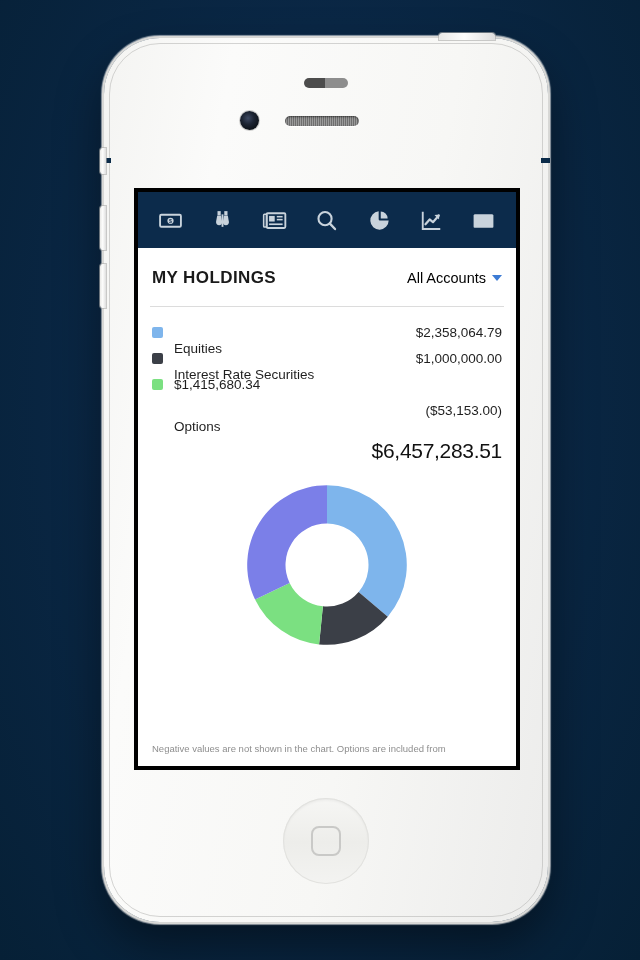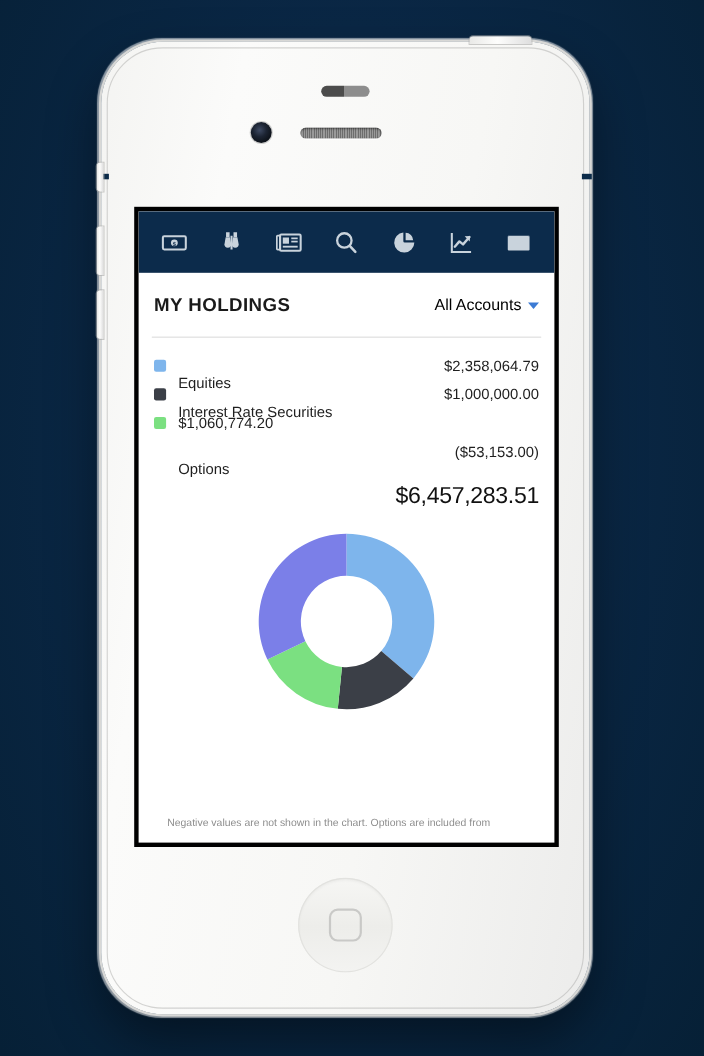--- a/index.html
+++ b/index.html
@@ -13,21 +13,21 @@
   body {
     font-family: "Liberation Sans", sans-serif;
     background: #0a2745;
     background: radial-gradient(ellipse at 50% 42%, #0d3357 0%, #0a2745 48%, #062036 100%);
     position: relative;
   }
 
   
   #phone {
     position: absolute;
-    left: 92px;
+    left: 104px;
     top: 38px;
     width: 444px;
     height: 884px;
   }
 
   .phone-body {
     position: absolute;
     inset: 0;
     border-radius: 56px;
     background: linear-gradient(100deg, #f4f4f2 0%, #fbfbfa 22%, #f7f7f5 60%, #ececeb 100%);
@@ -216,21 +216,21 @@
     display: flex;
     justify-content: center;
     padding-top: 18px;
   }
   #donut { display: block; }
 
   
   #chart-footnote {
     position: absolute;
     left: 0; right: 0; bottom: 12px;
-    padding: 0 26px;
+    padding: 0 14px;
     font-size: 9.5px;
     color: #8e8e8e;
     white-space: nowrap;
     overflow: hidden;
   }
 </style>
 </head>
 <body>
 
 <div id="phone">
@@ -351,21 +351,21 @@
         </div>
 
         <div class="holding-row">
           <span class="swatch" style="background: rgb(59, 63, 71);"></span>
           <span class="holding-label">Interest Rate Securities</span>
           <span class="holding-value">$1,000,000.00</span>
         </div>
 
         <div class="holding-row">
           <span class="swatch" style="background: rgb(123, 224, 129);"></span>
-          <span class="holding-value">$1,060,774.20</span>
+          <span class="holding-value">$1,415,680.34</span>
         </div>
 
         <div class="holding-row">
           <span class="swatch empty"></span>
           <span class="holding-label">Options</span>
           <span class="holding-value">($53,153.00)</span>
         </div>
 
 
       </div>

